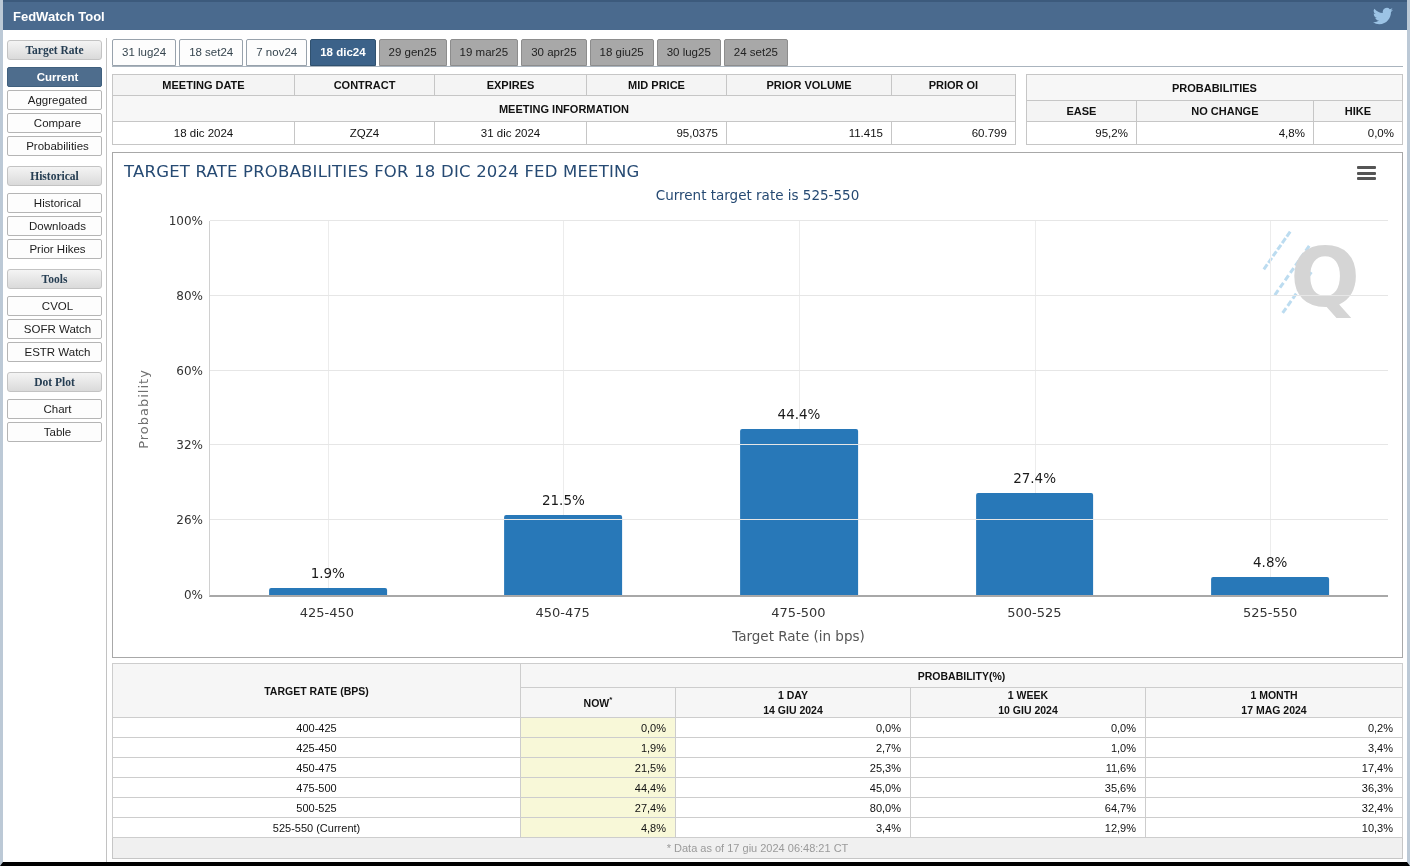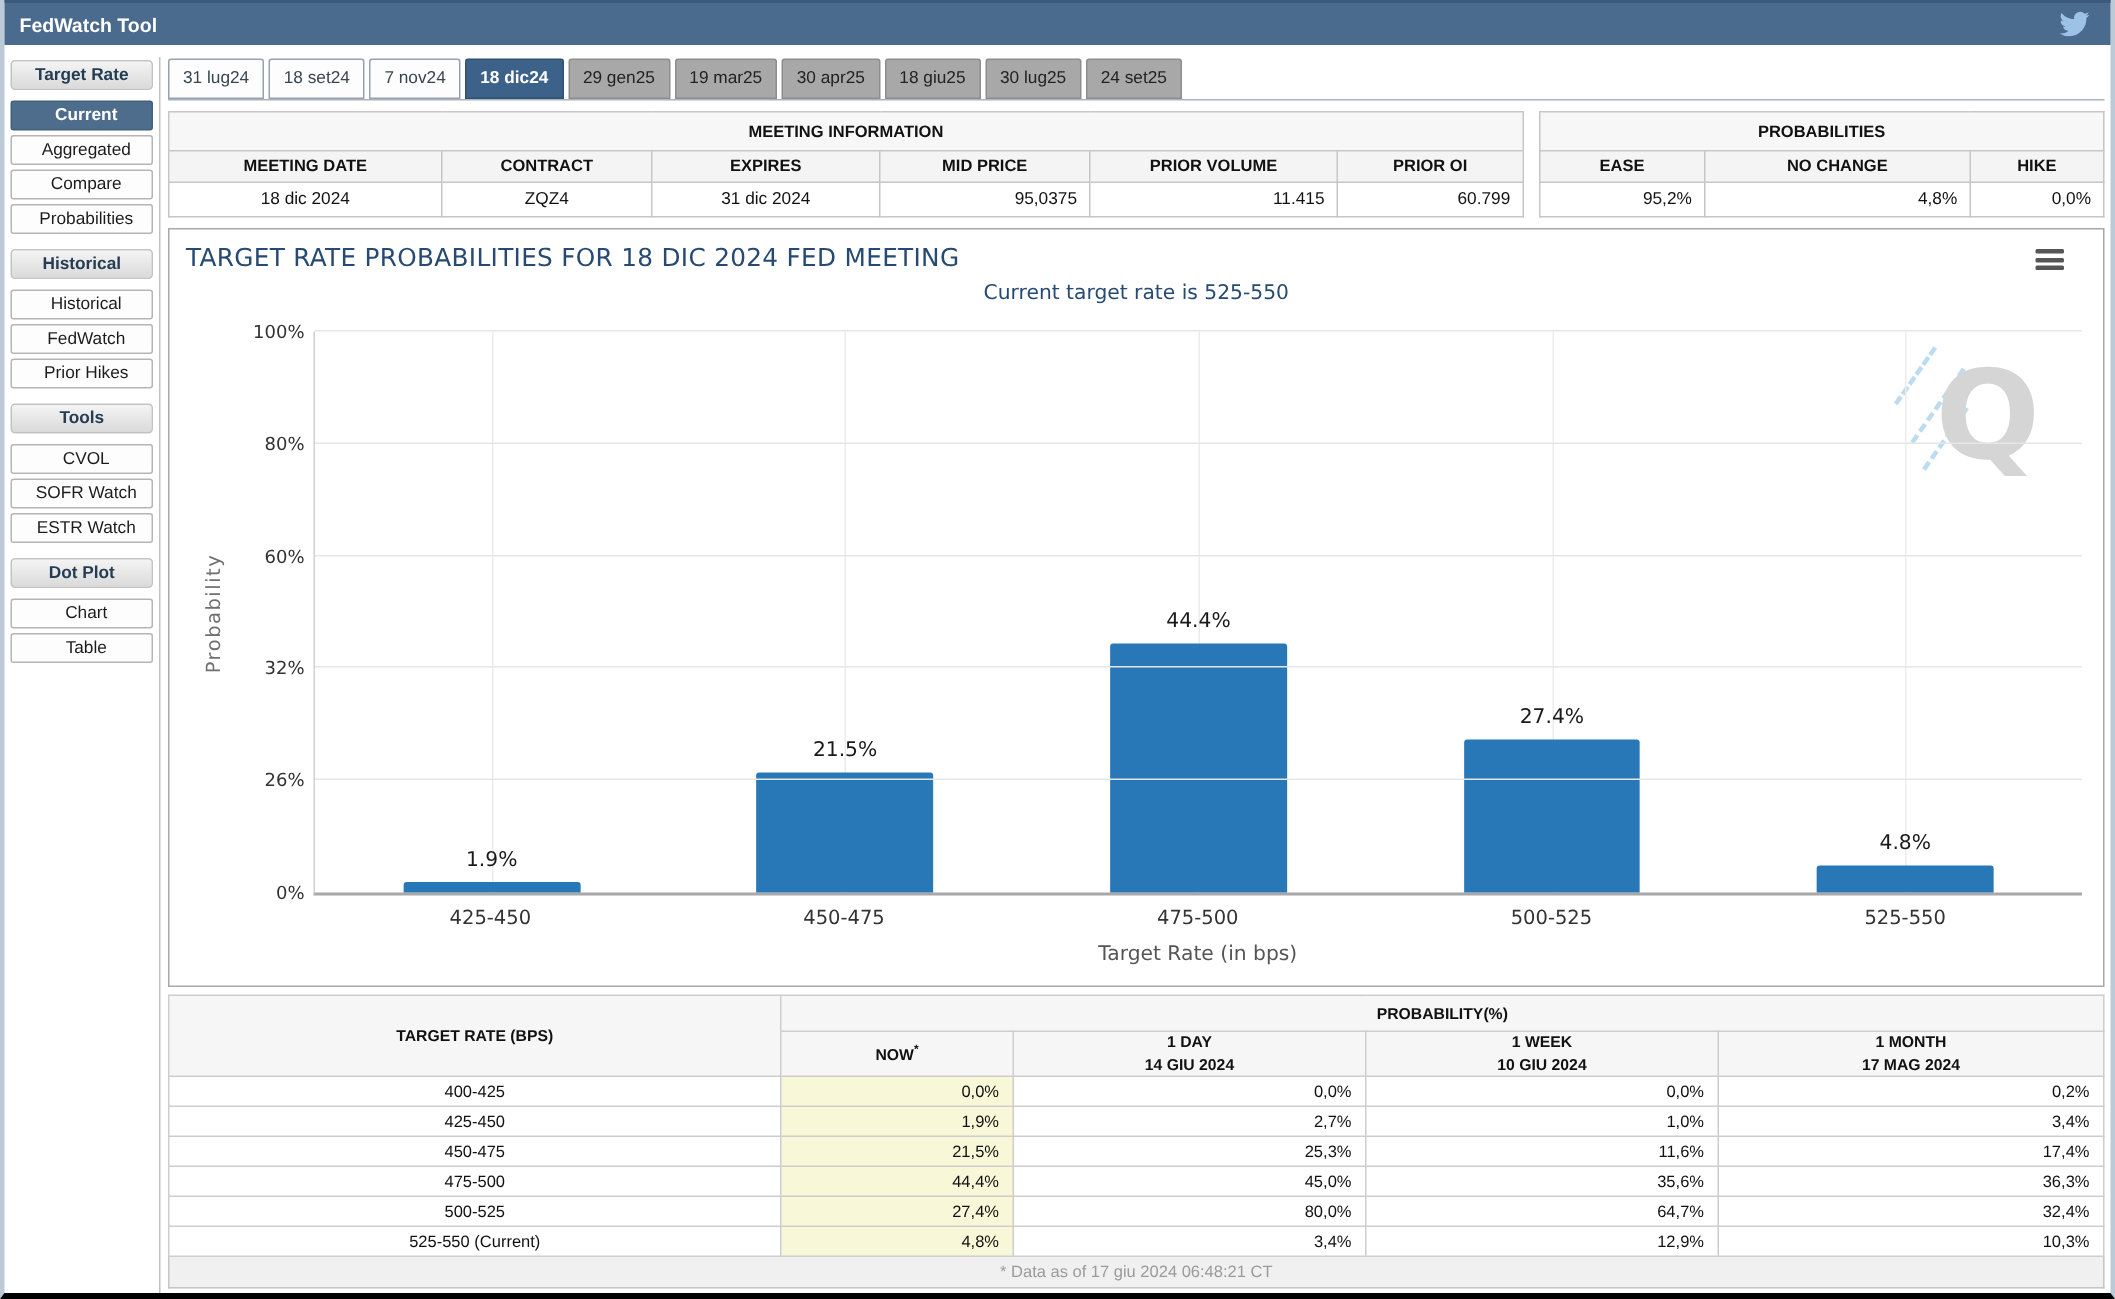--- a/index.html
+++ b/index.html
@@ -16,21 +16,21 @@
   .twitter svg { width:100%; height:100%; fill:#9cc3e5; }
 
   
   .body-row { flex:1; display:flex; padding:8px 4px 0 4px; min-height:0; }
   .sidebar { width:100px; flex:0 0 auto; border-right:1px solid #c2c2c2; padding-right:4px; }
   .main { flex:1; display:flex; flex-direction:column; padding-left:5px; min-width:0; }
 
   
   .side-header { background:linear-gradient(#f4f4f4,#dadada); border:1px solid #c3c3c3; border-radius:3px;
                  text-align:center; font-weight:bold; color:#253d52; font-size:11.5px; height:20px;
-                 line-height:18px; margin:10px 0 7px 0; }
+                 line-height:18px; margin:10px 0 7px 0;font-family:Liberation Serif, serif; }
   .side-section:first-child .side-header { margin-top:2px; }
   .side-item { background:#fdfdfd; border:1px solid #b5b5b5; border-radius:2px; font-size:11.5px; color:#1c1c1c;
                height:20px; line-height:18px; padding-left:6px; margin-bottom:3px; cursor:pointer;text-align:center; }
   .side-item.selected { background:#4e6d8d; border-color:#40607e; color:#fff; font-weight:bold; }
 
   
   .tabstrip { height:29px; flex:0 0 auto; border-bottom:1px solid #aab4be; display:flex; align-items:flex-end; }
   .tab { height:27px; line-height:25px; padding:0 9px; margin-right:3px; font-size:11.5px;
          border:1px solid #98a2ac; border-radius:2px 2px 0 0; cursor:pointer; white-space:nowrap; }
   .tab.light { background:#fdfdfd; color:#36454f; }
@@ -116,21 +116,21 @@
       <div class="side-section">
         <div class="side-header">Target Rate</div>
         <div class="side-item selected">Current</div>
         <div class="side-item">Aggregated</div>
         <div class="side-item">Compare</div>
         <div class="side-item">Probabilities</div>
       </div>
       <div class="side-section">
         <div class="side-header">Historical</div>
         <div class="side-item">Historical</div>
-        <div class="side-item">FedWatch</div>
+        <div class="side-item">Downloads</div>
         <div class="side-item">Prior Hikes</div>
       </div>
       <div class="side-section">
         <div class="side-header">Tools</div>
         <div class="side-item">CVOL</div>
         <div class="side-item">SOFR Watch</div>
         <div class="side-item">ESTR Watch</div>
       </div>
       <div class="side-section">
         <div class="side-header">Dot Plot</div>
@@ -151,30 +151,30 @@
         <div class="tab gray">30 apr25</div>
         <div class="tab gray">18 giu25</div>
         <div class="tab gray">30 lug25</div>
         <div class="tab gray">24 set25</div>
       </div>
 
       <div class="info-row">
         <table class="grid meeting-tbl">
           <tbody>
               <tr>
-                <td class="tbl-title" colspan="6">MEETING INFORMATION</td>
-              </tr>
-          <tr>
             <th class="colhead" style="width:182px">MEETING DATE</th>
             <th class="colhead" style="width:140px">CONTRACT</th>
             <th class="colhead" style="width:152px">EXPIRES</th>
             <th class="colhead" style="width:140px">MID PRICE</th>
             <th class="colhead" style="width:165px">PRIOR VOLUME</th>
             <th class="colhead">PRIOR OI</th>
           </tr>
+          <tr>
+                <td class="tbl-title" colspan="6">MEETING INFORMATION</td>
+              </tr>
           <tr>
             <td class="val c">18 dic 2024</td>
             <td class="val c">ZQZ4</td>
             <td class="val c">31 dic 2024</td>
             <td class="val r">95,0375</td>
             <td class="val r">11.415</td>
             <td class="val r">60.799</td>
           </tr>
         </tbody>
           </table>

